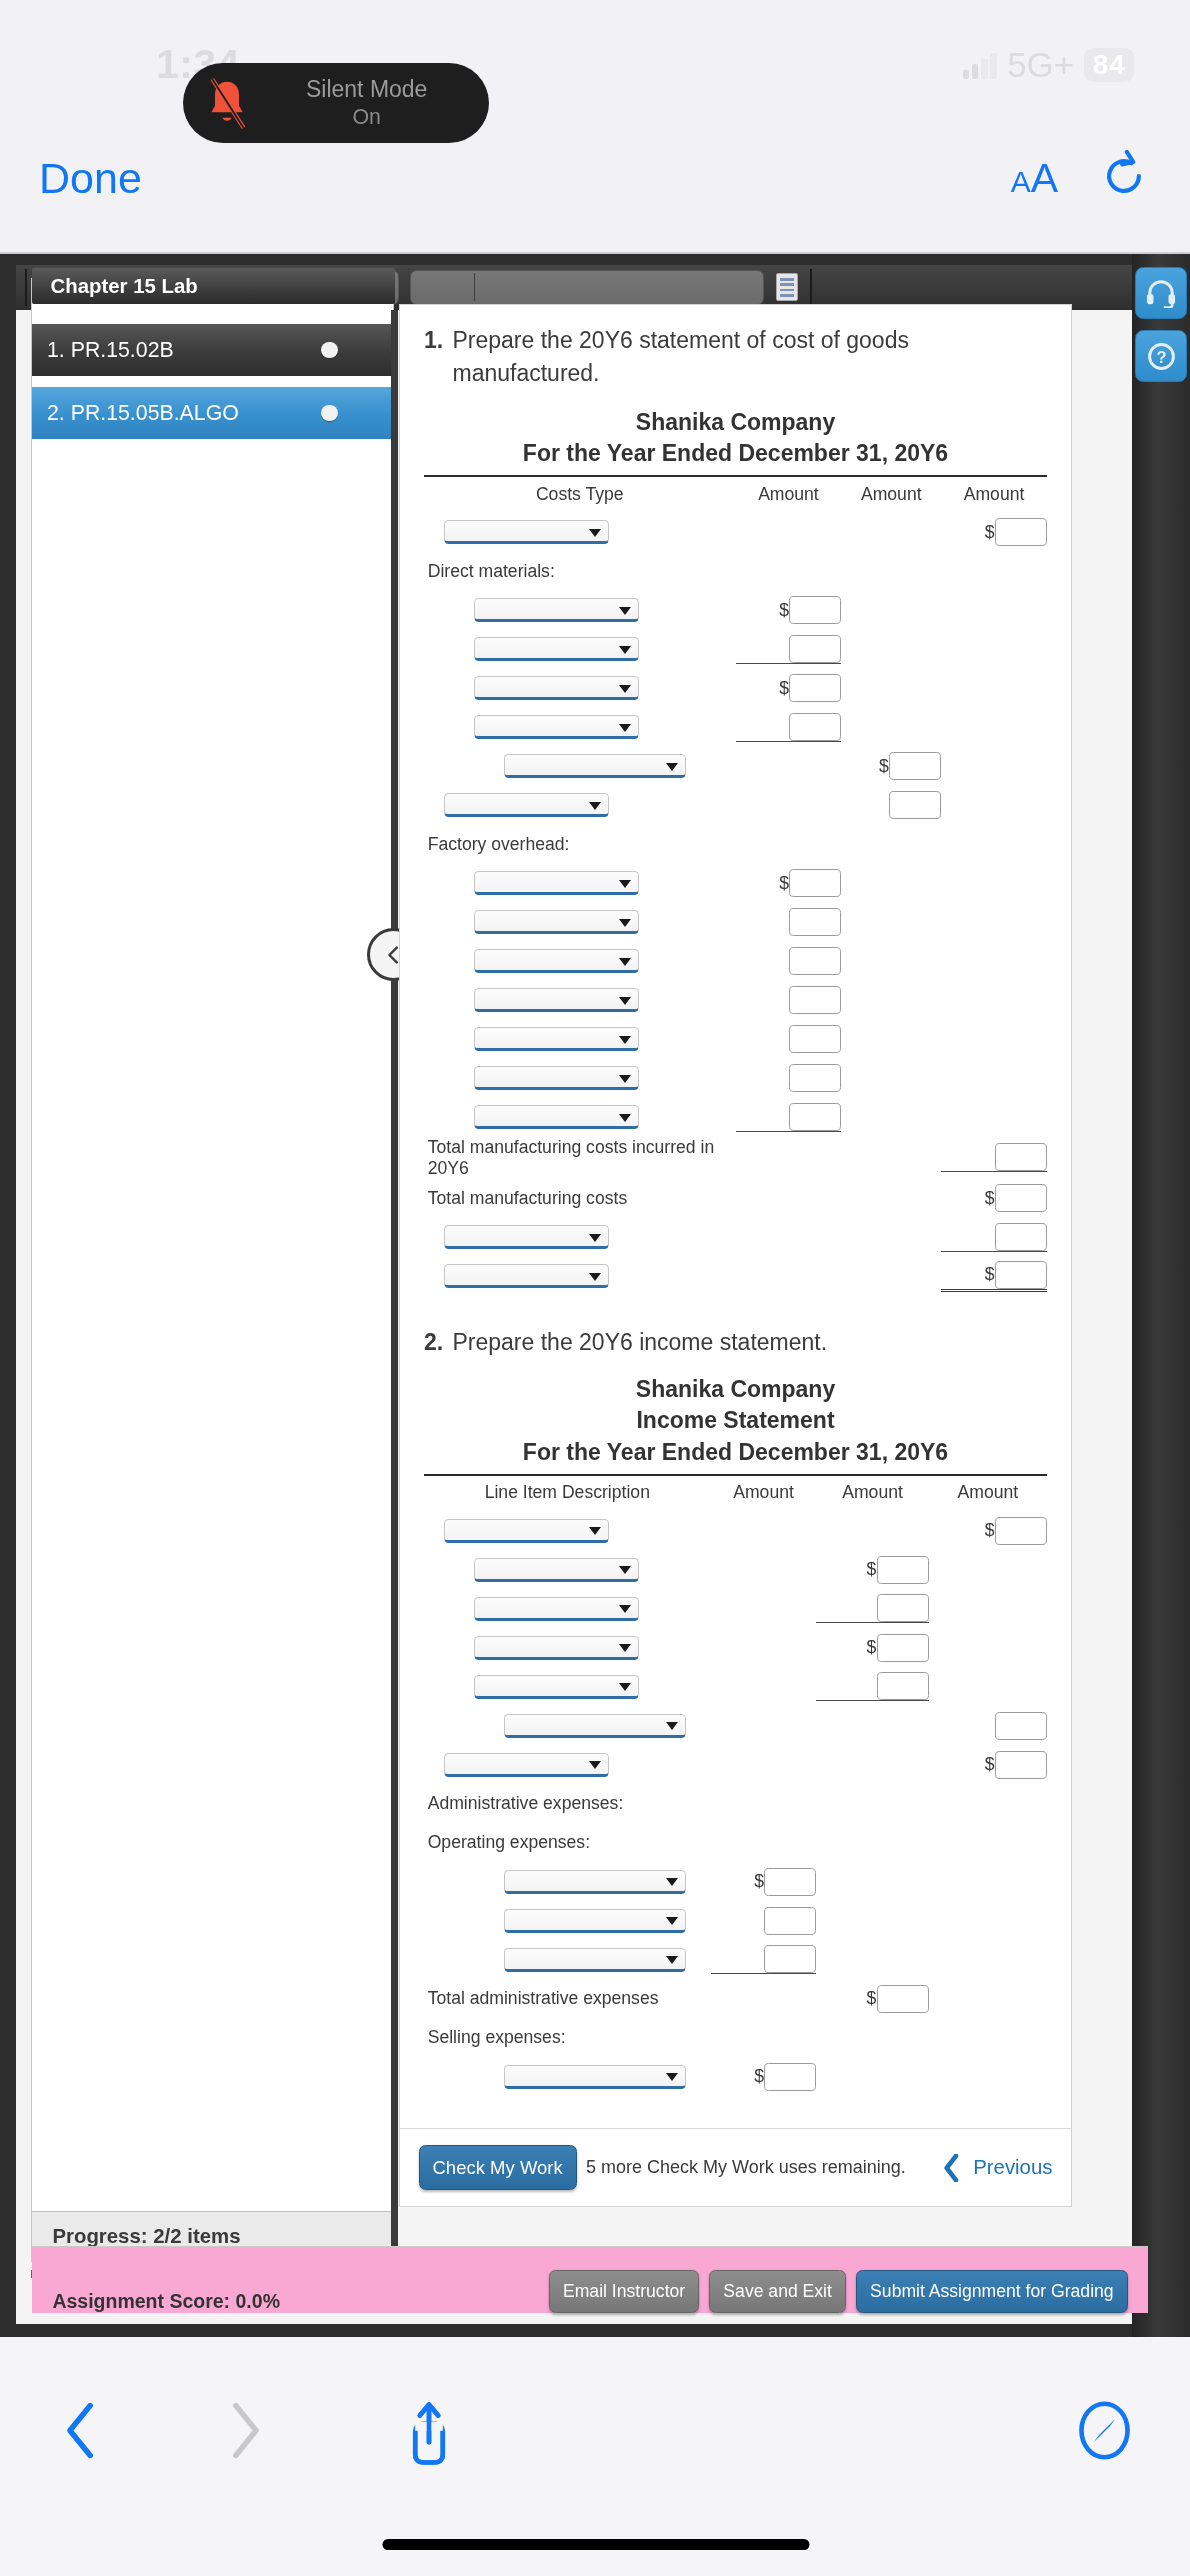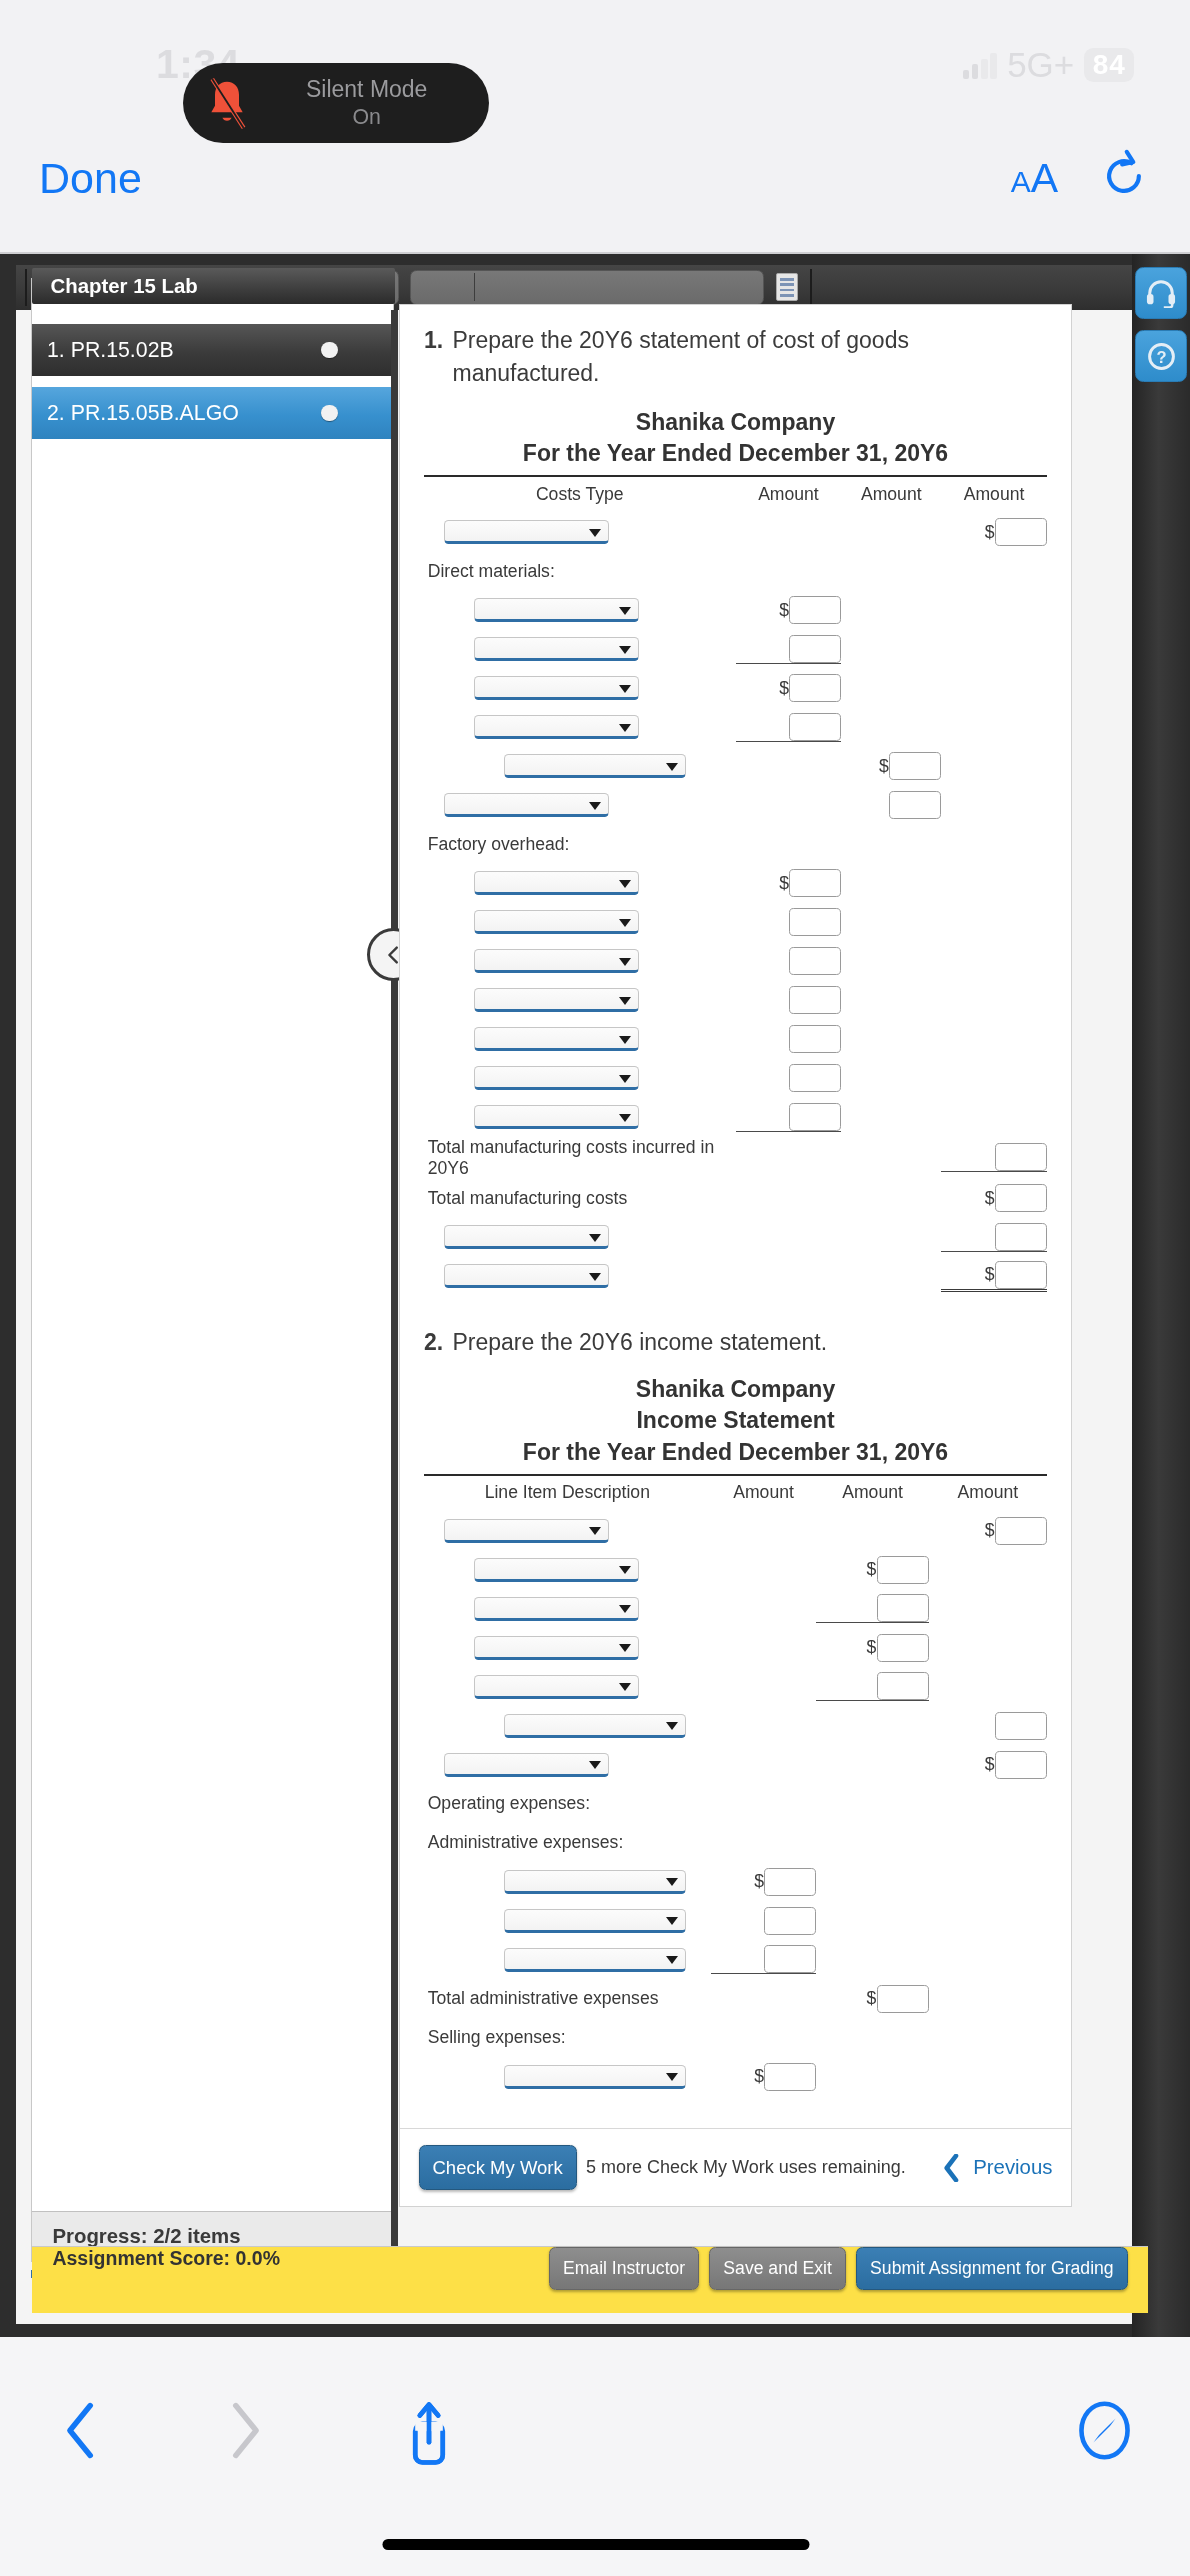--- a/index.html
+++ b/index.html
@@ -235,22 +235,22 @@
   
   .blue-strip {
     position: absolute; left: 15px; bottom: 46px; width: 1040px; height: 8.3px;
     background: #3d7db0;
   }
   .blue-strip .filled { position: absolute; left: 0; top: 0; width: 363px; height: 8.3px; background: #2f6ea5; }
 
   
   .app-footer {
     position: absolute; left: 16px; bottom: 11px; width: 1116px; height: 67px;
-    background: #fde047; border-top: 0.9px solid #c9c9c9;
-    display: flex; align-items: flex-start; padding: 0 20.4px;
+    background: #f9a8d4; border-top: 0.9px solid #c9c9c9;
+    display: flex; align-items: flex-end; padding: 0 20.4px;
   }
   .score { font-size: 19.5px; font-weight: 700; color: #333; }
   .footer-btns { margin-left: auto; display: flex; gap: 10.2px; align-items: center; }
   .fbtn {
     font-size: 17.6px; padding: 10.2px 13px; border-radius: 6.5px; color: #fff;
     box-shadow: 0 1.9px 2.8px rgba(0,0,0,.3);
   }
   .fbtn.gray { background: linear-gradient(to bottom, #8e8e8e 0%, #777 100%); border: 0.9px solid #666; }
   .fbtn.blue { background: linear-gradient(to bottom, #3b7fb5 0%, #2b6da0 100%); border: 0.9px solid #24587f; }
 
@@ -758,27 +758,27 @@
                 <td></td>
                   <td></td>
                 <td>
                     <div class="money right">
                       <span class="dollar">$</span>
                       <span class="inp"></span>
                     </div>
                   </td>
               </tr>
               <tr>
+                <td class="label-cell">Administrative expenses:</td>
+                <td></td>
+                  <td></td>
+                  <td></td>
+              </tr>
+              <tr>
                 <td class="label-cell">Operating expenses:</td>
-                <td></td>
-                  <td></td>
-                  <td></td>
-              </tr>
-              <tr>
-                <td class="label-cell">Administrative expenses:</td>
                 <td></td>
                   <td></td>
                   <td></td>
               </tr>
               <tr>
                 <td class="label-cell indent3">
                     <span class="sel w-lg"></span>
                   </td>
                 <td>
                     <div class="money right">

